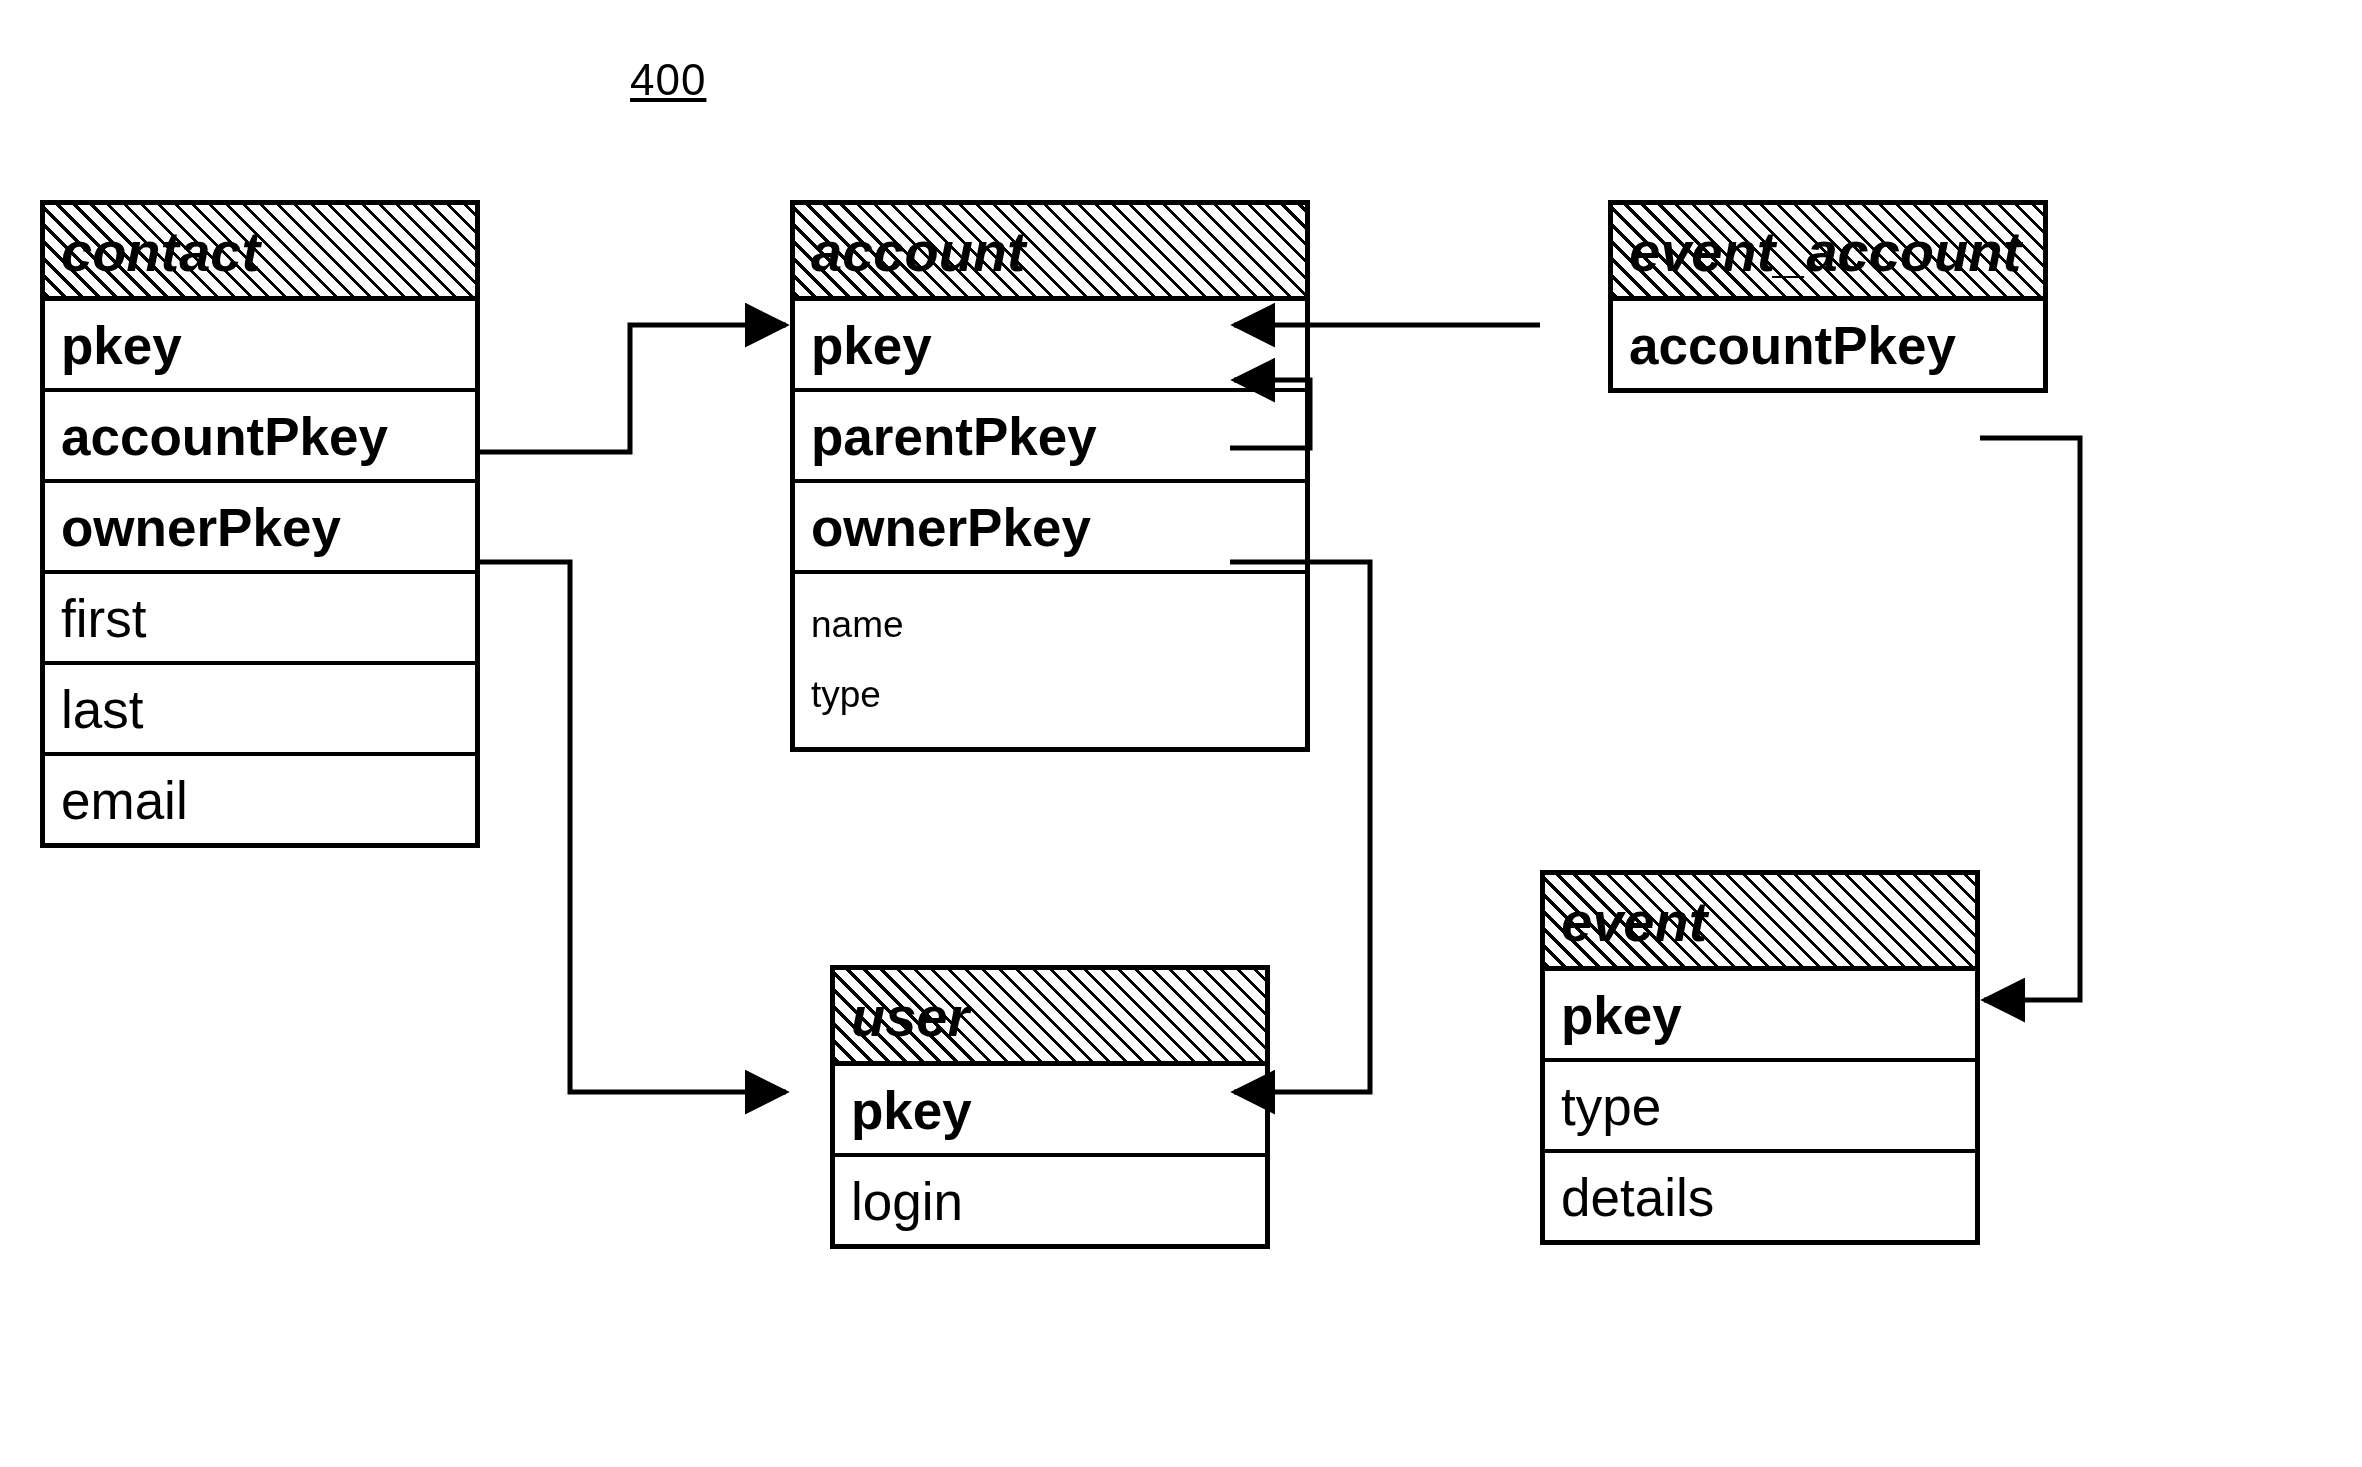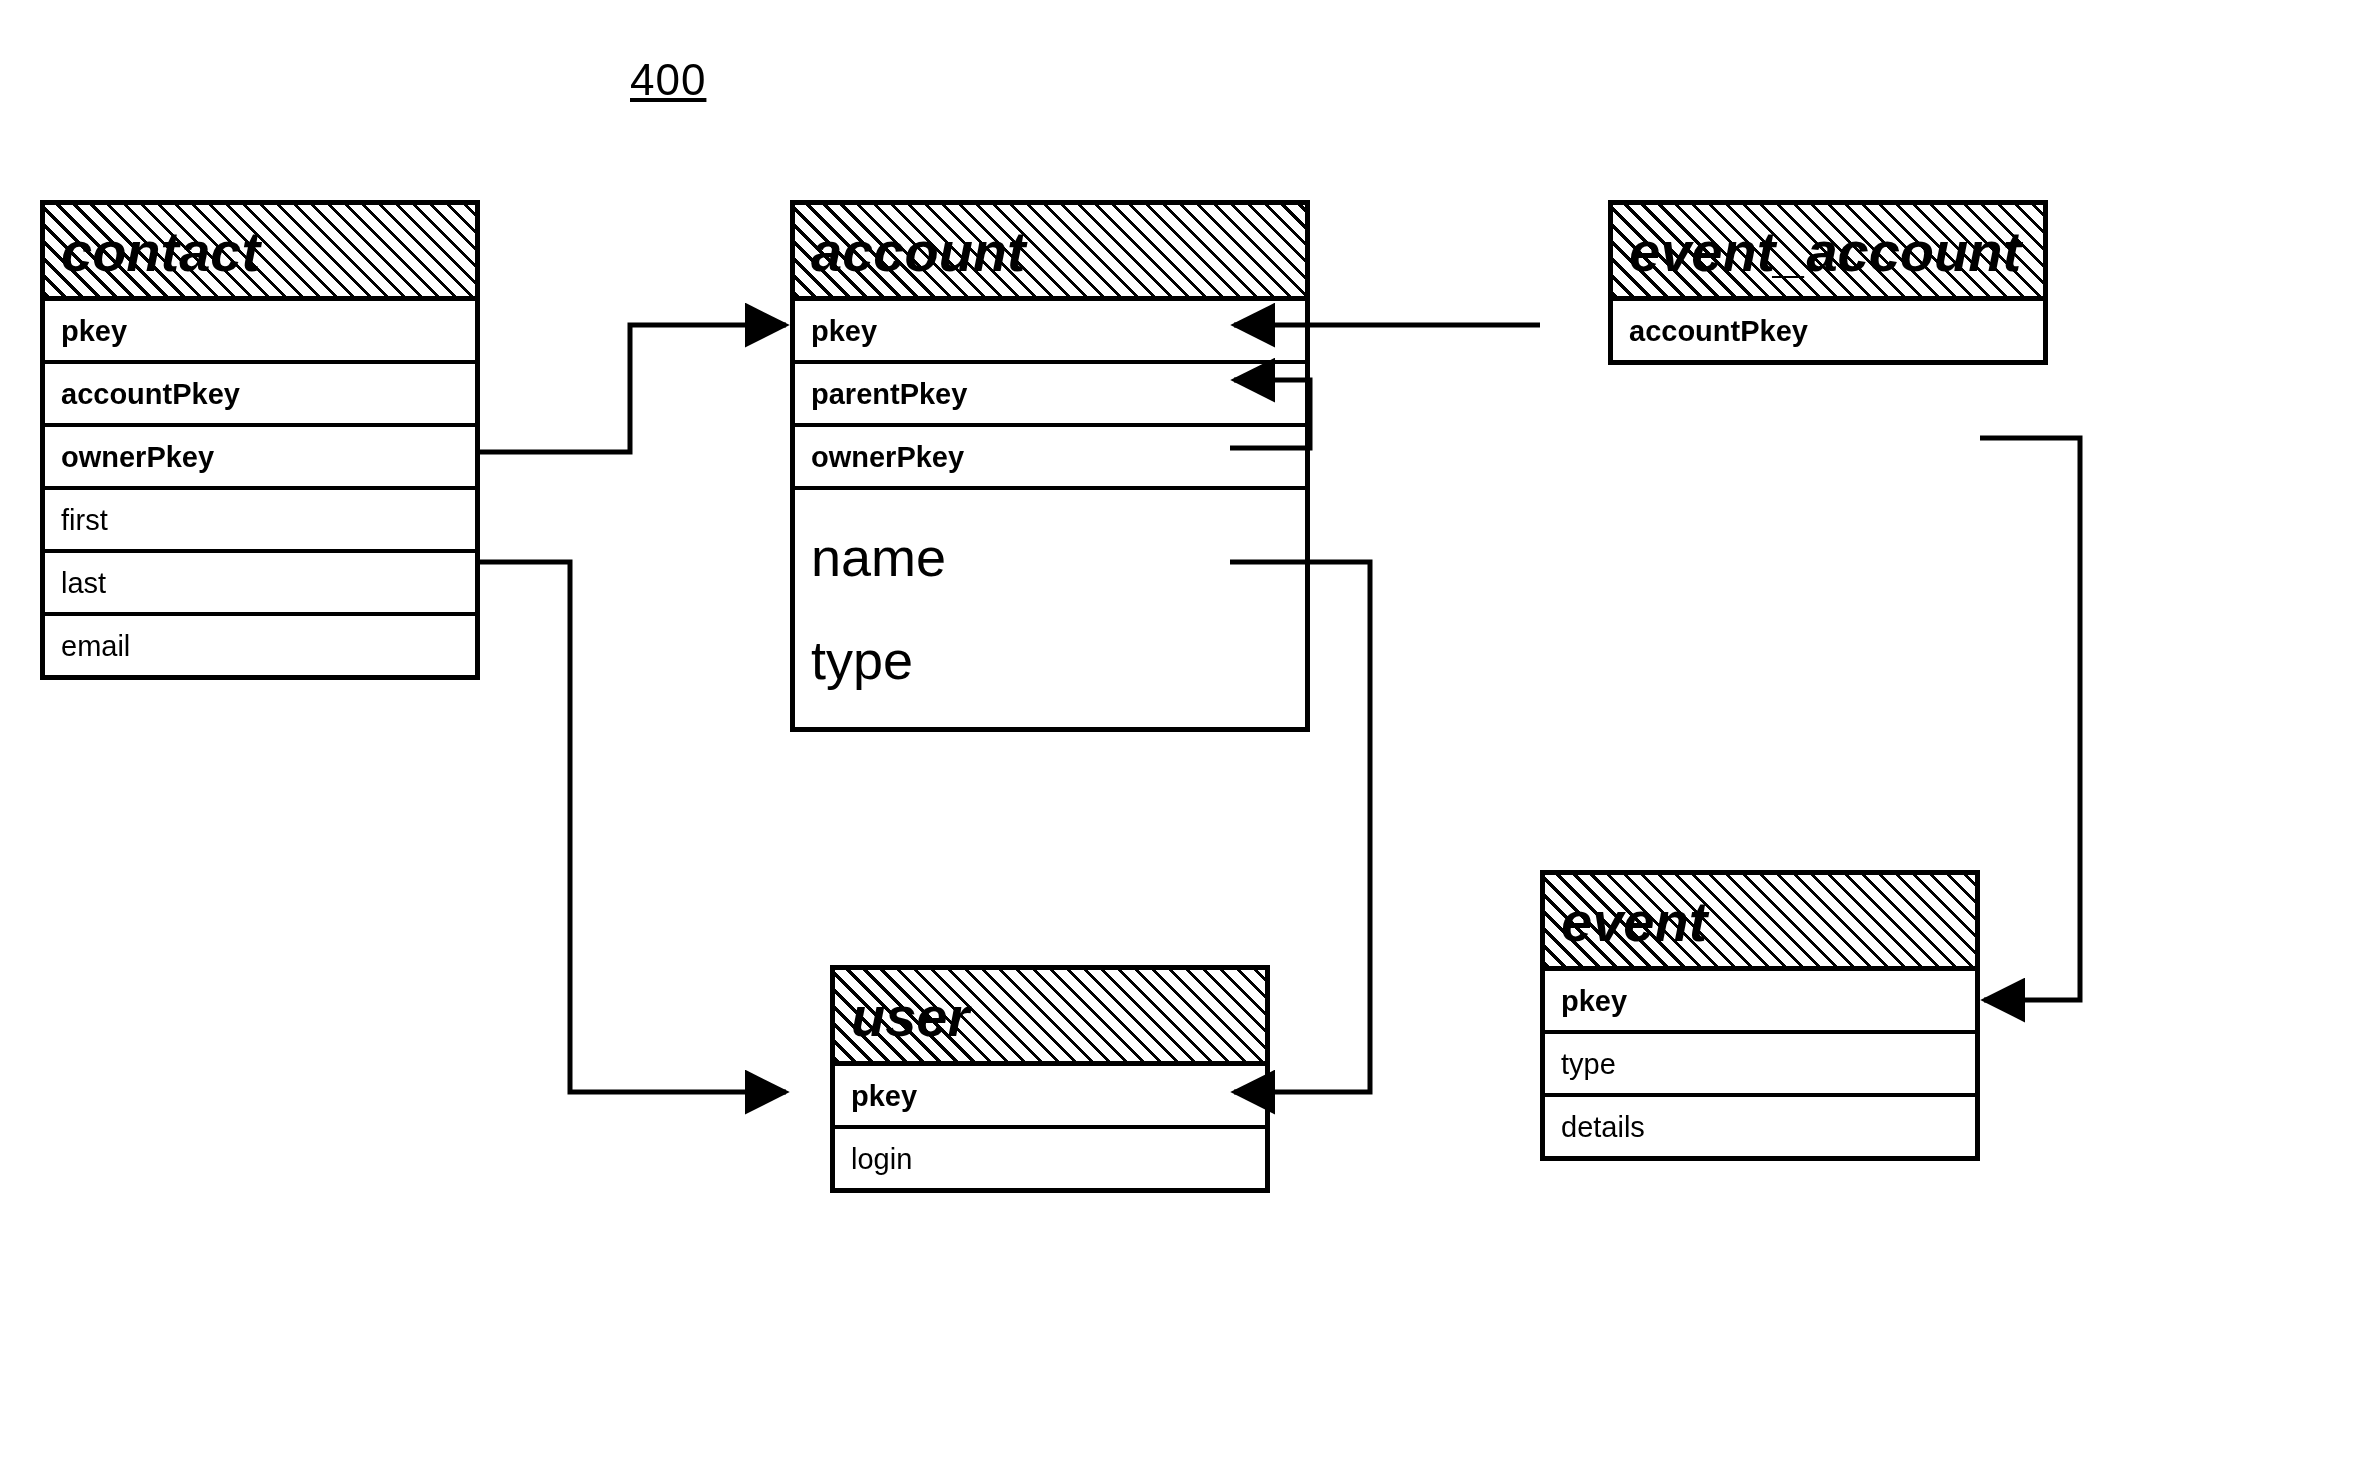--- a/index.html
+++ b/index.html
@@ -39,34 +39,34 @@
       #fff 3px,
       #fff 12px
     );
     
   }
   .entity-header span {
     background: transparent;
   }
   .field {
     border-top: 4px solid #000;
-    font-size: 29px;
+    font-size: 53px;
     padding: 14px 24px 12px 16px;
     box-sizing: border-box;
   }
   .field:first-of-type {
     border-top: none;
   }
   .field.bold {
     font-weight: bold;
   }
   .multi-field {
     
     border-top: 4px solid #000;
-    font-size: 54px;
+    font-size: 37px;
     padding: 16px 16px;
     line-height: 1.9;
     box-sizing: border-box;
   }
   svg.connectors {
     position: absolute;
     left: 0;
     top: 0;
     width: 2362px;
     height: 1467px;

